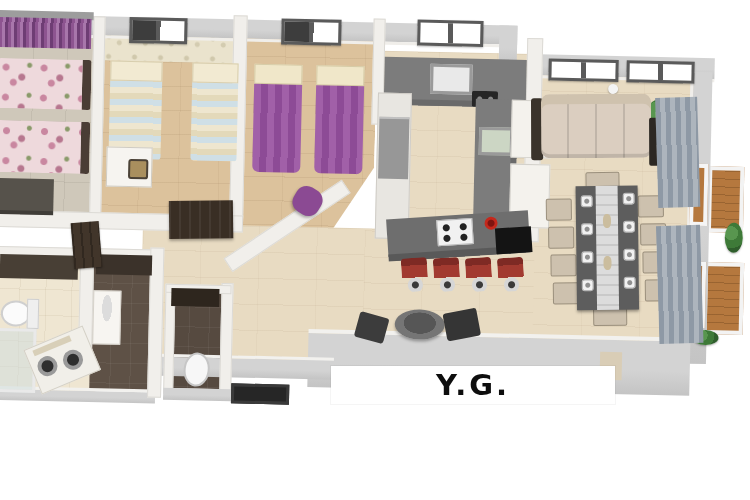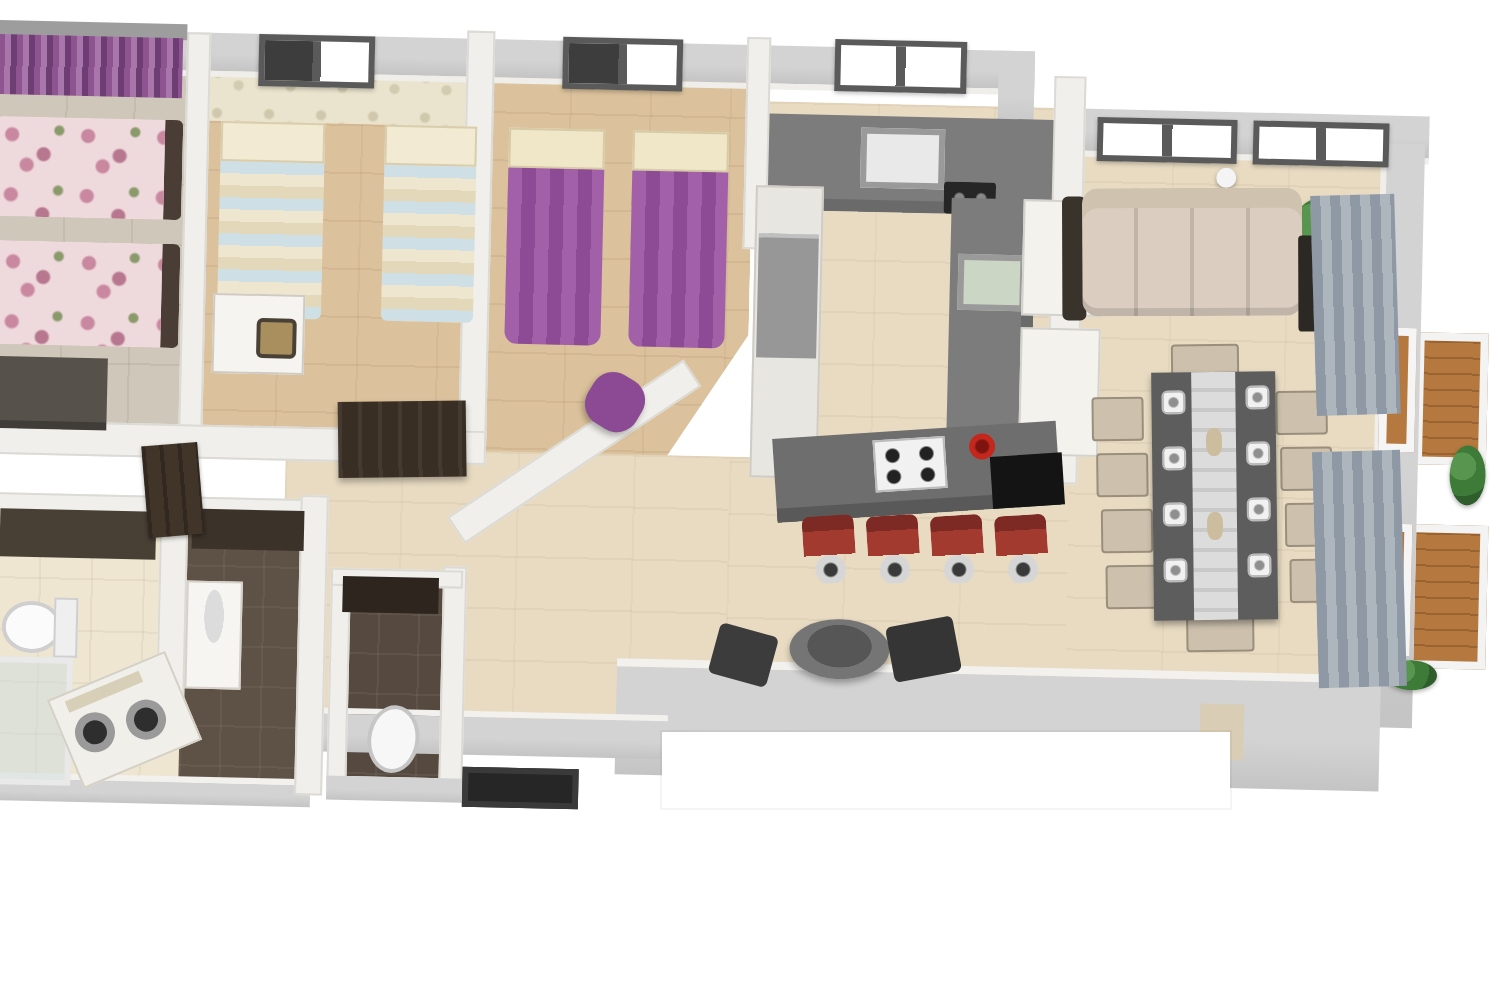--- a/index.html
+++ b/index.html
@@ -179,14 +179,15 @@
       <div class="a" style="left:32px;top:18px;width:20px;height:20px;border-radius:50%;background:#2e2e2e;border:4px solid #9a9a9a;box-sizing:border-box;"></div>
     </div>
     <div class="a" style="left:100px;top:288px;width:28px;height:54px;background:radial-gradient(ellipse at 50% 32%,#dcdcdc 0 26%,transparent 27%),#f7f5f1;border:1px solid #d6d2ca;box-sizing:border-box;"></div>
     <div class="a" style="left:192px;top:348px;width:26px;height:34px;border-radius:50%;background:#f7f7f7;border:2px solid #c6c6c6;box-sizing:border-box;transform:rotate(6deg);"></div>
 
     <div class="a door" style="left:78px;top:220px;width:28px;height:46px;transform:rotate(-6deg);"></div>
     <div class="a" style="left:240px;top:378px;width:58px;height:20px;background:#262626;border:3px solid #3a3a3a;box-sizing:border-box;"></div>
   </div>
 
   <div id="watermark" class="a" style="left:331px;top:366px;width:284px;height:38px;">
+    <span class="yg">Y.G.</span>
   </div>
 </div>
 
 </body></html>

